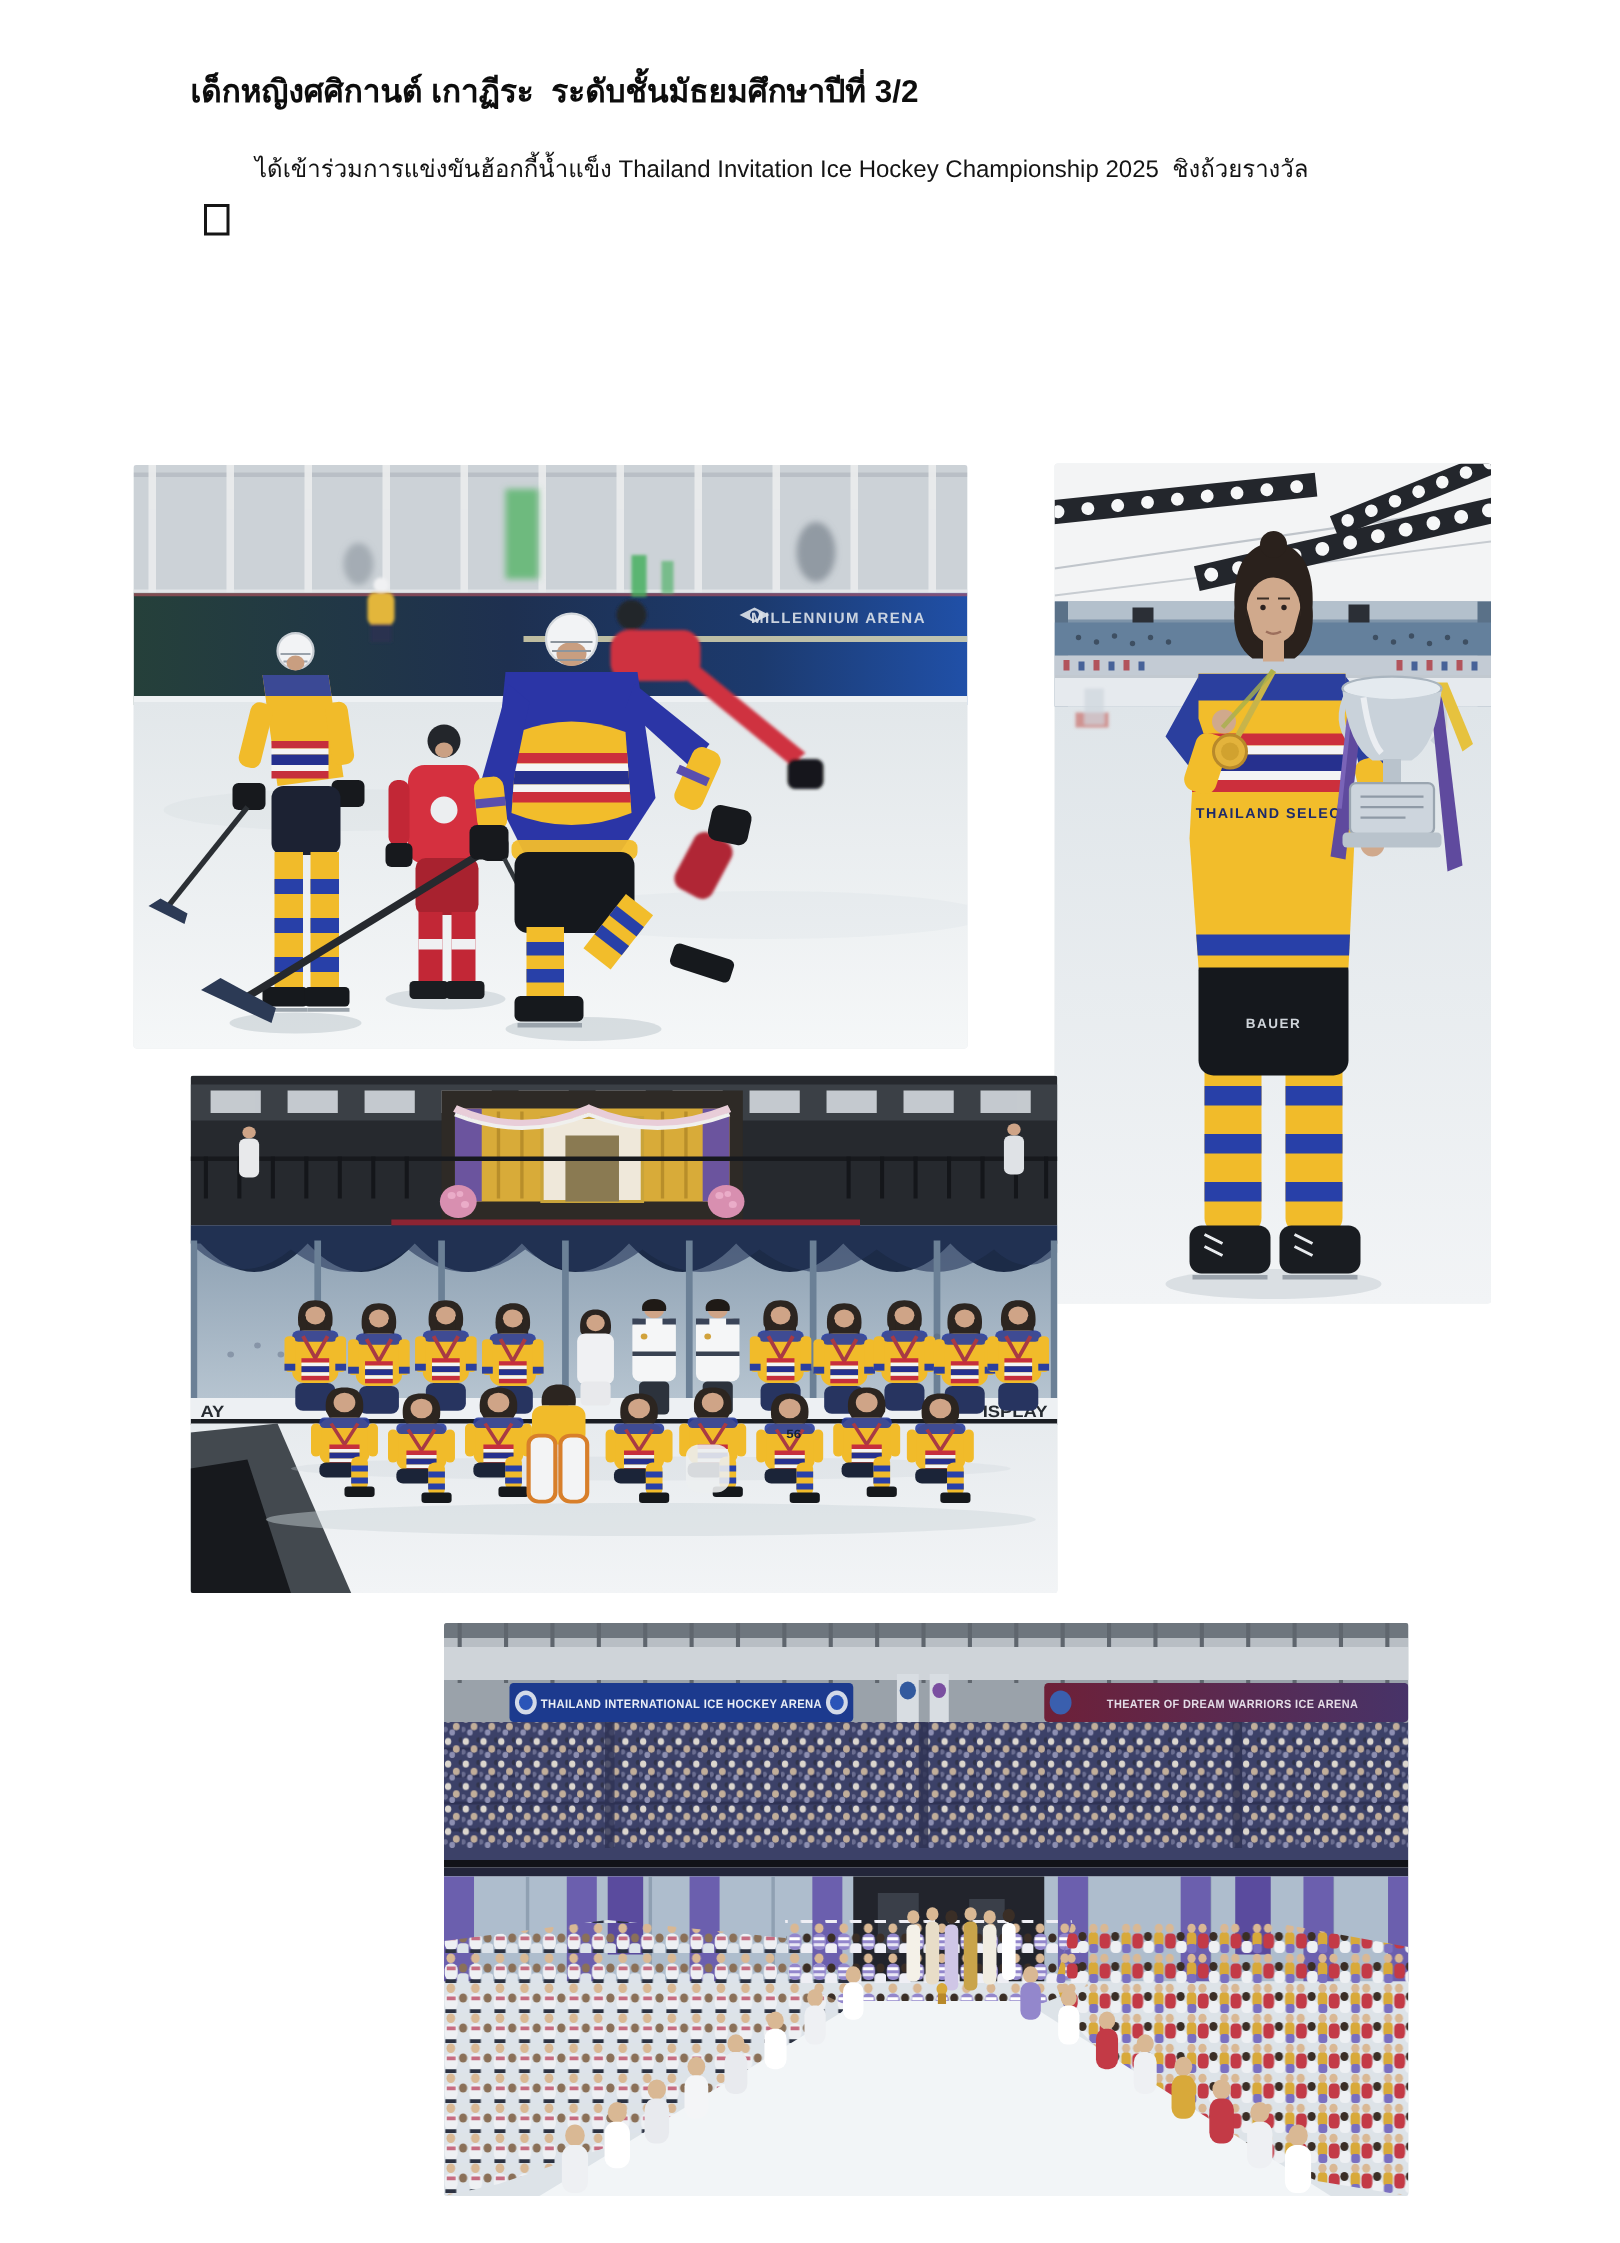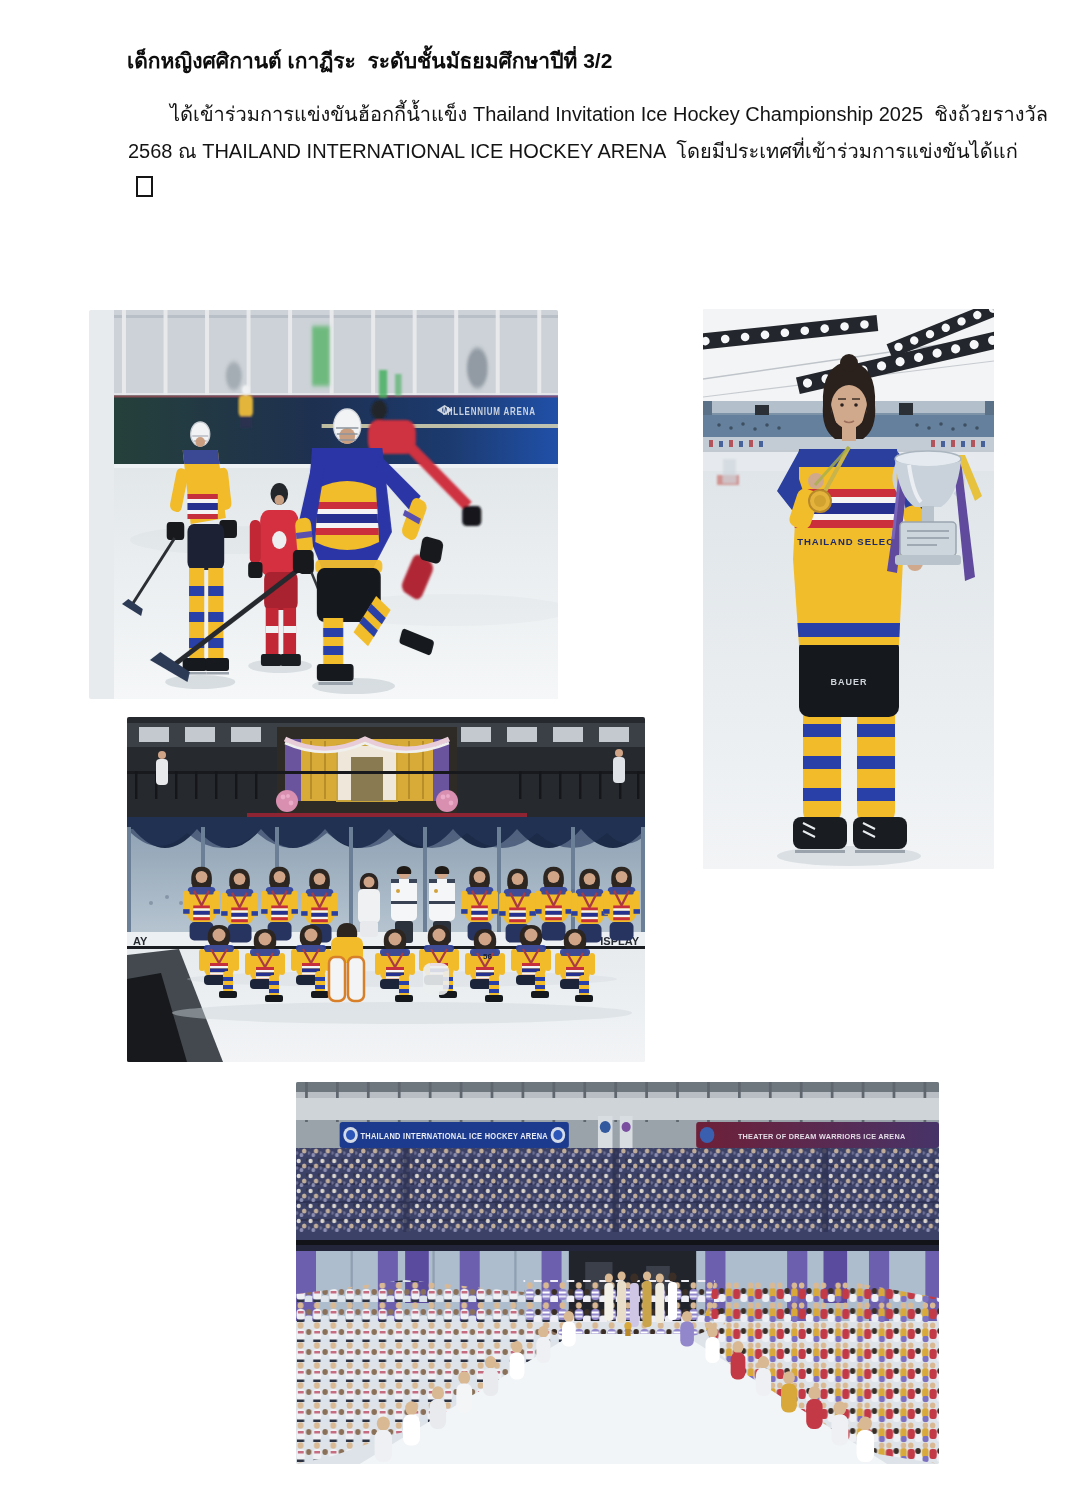--- a/index.html
+++ b/index.html
@@ -4,45 +4,44 @@
 <style>
   html,body{margin:0;padding:0;background:#ffffff;}
   .page{
     position:relative;width:1080px;height:1495px;background:#ffffff;overflow:hidden;
     font-family:"Liberation Sans","DejaVu Sans",sans-serif;color:#111;
   }
   .doc-title{
     position:absolute;left:127px;top:44px;font-size:21px;font-weight:bold;
     white-space:pre;color:#0d0d0d;
   }
-  .paragraph{position:absolute;left:128px;top:96px;width:880px;font-size:20px;color:#141414;}
+  .paragraph{position:absolute;left:128px;top:96px;width:880px;font-size:16px;color:#141414;}
   .pline{white-space:pre;line-height:36.8px;}
   .pline.first{text-indent:42px;}
   .tofu{
     display:inline-block;width:13px;height:17px;border:2px solid #151515;
     margin-left:8px;vertical-align:-2px;
   }
   .photo{position:absolute;overflow:hidden;border-radius:2px;background:#e8ebee;}
-  #photo-game{left:89px;top:310px;width:444px;height:389px;padding-left:25px;}
+  #photo-game{left:89px;top:310px;width:556px;height:389px;}
   #photo-trophy{left:703px;top:309px;width:291px;height:560px;}
-  #photo-team{left:127px;top:717px;width:518px;height:345px;}
+  #photo-team{left:127px;top:717px;width:578px;height:345px;}
   #photo-group{left:296px;top:1082px;width:643px;height:382px;}
   .photo svg{display:block;width:100%;height:100%;}
   text{font-family:"Liberation Sans","DejaVu Sans",sans-serif;}
 </style>
 </head>
 <body>
 
 <div class="page">
 
   <div class="doc-title">เด็กหญิงศศิกานต์ เกาฏีระ  ระดับชั้นมัธยมศึกษาปีที่ 3/2</div>
 
   <div class="paragraph">
     <div class="pline first">ได้เข้าร่วมการแข่งขันฮ้อกกี้น้ำแข็ง Thailand Invitation Ice Hockey Championship 2025  ชิงถ้วยรางวัล</div>
-    <div class="pline">2568 ณ THAILAND INTERNATIONAL ICE HOCKEY ARENA  โดยมีประเทศที่เข้าร่วมการแข่งขันได้แก่</div>
     <div class="pline"><span class="tofu"></span></div>
   </div>
 
   <div class="photo" id="photo-game">
     <svg viewBox="0 0 556 389" preserveAspectRatio="none">
       <defs>
         <linearGradient id="p1-ice" x1="0" y1="0" x2="0" y2="1">
           <stop offset="0" stop-color="#e2e7ea"></stop>
             <stop offset="1" stop-color="#f5f7f8"></stop>
         </linearGradient>

